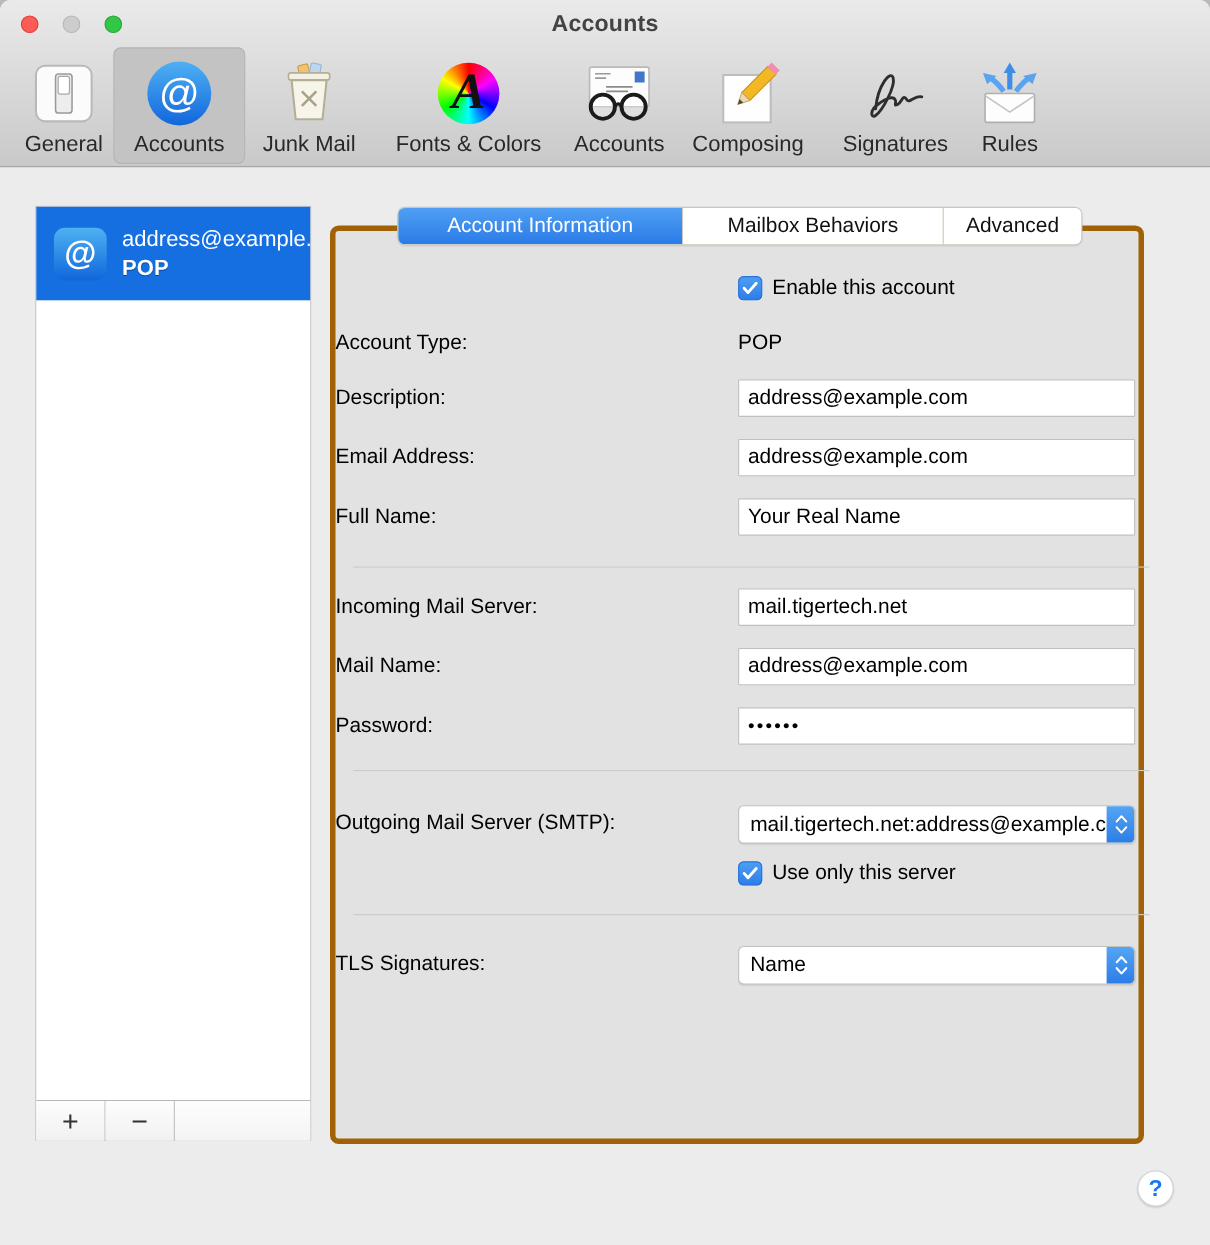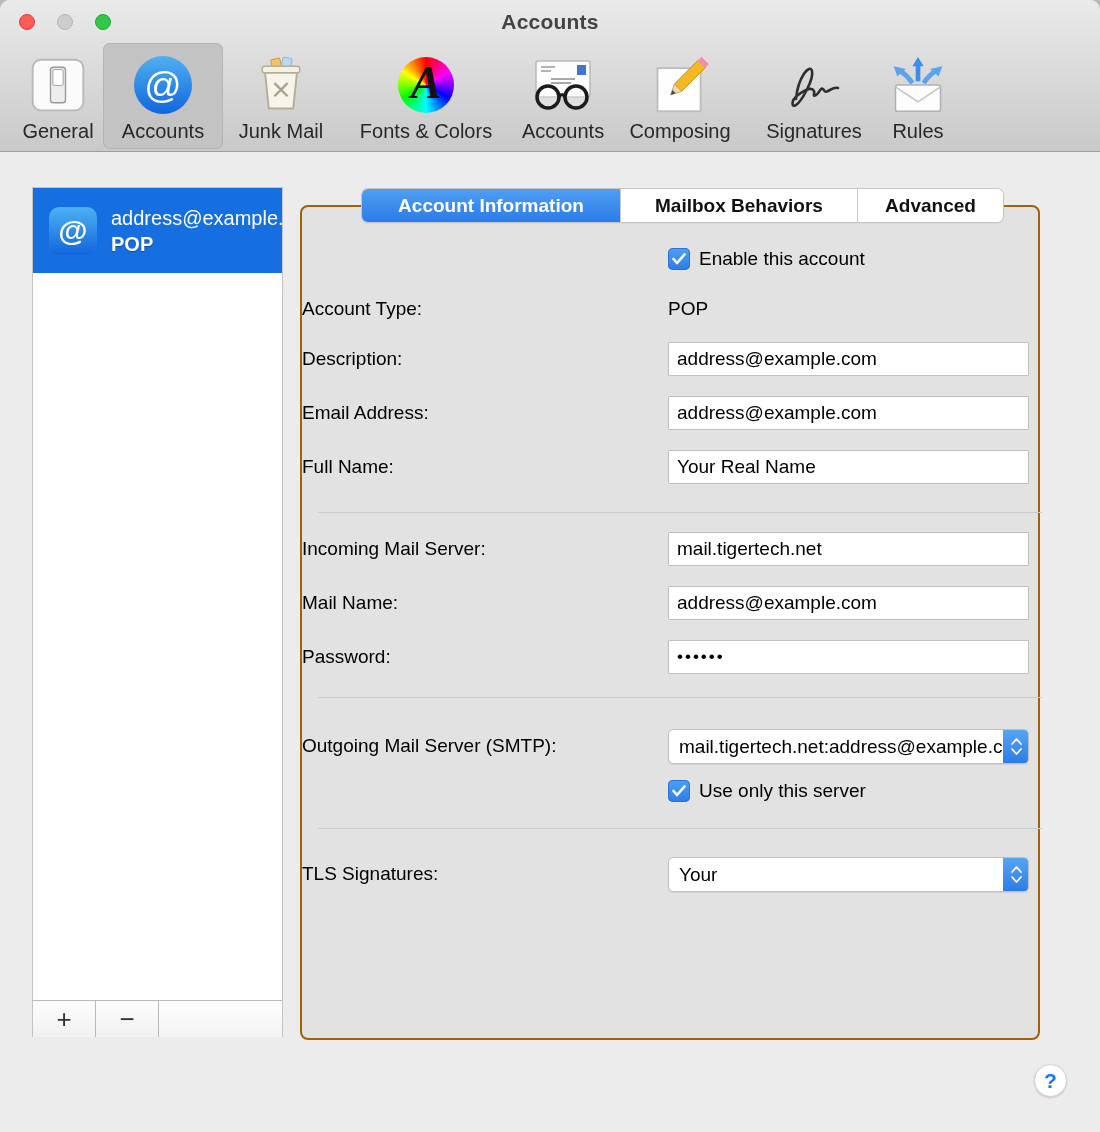--- a/index.html
+++ b/index.html
@@ -61,34 +61,34 @@
   .seg-btn {
     height:36px; background:linear-gradient(#fdfdfd,#f1f1f1);
     border-right:1px solid #b9b9b9; display:flex; align-items:center; justify-content:center;
     font-size:26px; font-weight:300; color:#333; cursor:default;
   }
   #btn-add { width:63px; } #btn-remove { width:63px; }
   #seg-spacer { flex:1; background:linear-gradient(#fdfdfd,#f4f4f4); border-right:none; }
   
   #panel {
     position:absolute; left:300px; top:205px; width:740px; height:835px;
-    background:#e2e2e2; border:2px solid #a16207; border-radius:8px;
+    background:#e2e2e2; border:5px solid #a16207; border-radius:8px;
   }
   #tabs {
     position:absolute; left:362px; top:189px; height:33px; display:flex;
     border-radius:6px; background:#fef9c3; box-shadow:0 0 0 1px #c6c6c6, 0 1px 2px rgba(0,0,0,.12);
-    overflow:hidden; z-index:5;font-weight:bold;
+    overflow:hidden; z-index:5;
   }
   .tab {
     height:33px; display:flex; align-items:center; justify-content:center;
     font-size:19px; color:#111; background:#fff; border-left:1px solid #c9c9c9; cursor:default;
   }
   .tab:first-child { border-left:none; }
   .tab.selected { background:linear-gradient(#509ff3,#2a7be8); color:#fff; }
-  #tab-0 { width:258px; } #tab-1 { width:237px; } #tab-2 { width:146px; }
+  #tab-0 { width:258px; } #tab-1 { width:237px; } #tab-2 { width:126px; }
   .divider { position:absolute; left:16px; width:724px; height:1px; background:#cbcbcb; }
   
   .row { position:absolute; left:0; width:740px; height:34px; }
   .flabel {
     position:absolute; left:0; top:0; width:355px; height:34px; line-height:34px;
     font-size:19px; color:#000;
   }
   .fvalue-static { position:absolute; left:366px; top:0; height:34px; line-height:34px; font-size:19px; color:#000; }
   .tfield {
     position:absolute; left:366px; top:0; width:361px; height:34px;
@@ -336,21 +336,21 @@
           </svg>
       </div>
       <span class="checklabel">Use only this server</span>
     </div>
 
     <div class="divider" style="top:621px;"></div>
 
     <div class="row" style="top:650px;">
       <div class="flabel">TLS Signatures:</div>
       <div class="popup">
-        <span class="popup-text">Your</span>
+        <span class="popup-text">Name</span>
         <div class="popup-cap">
           <svg width="11" height="7" viewBox="0 0 11 7">
               <path d="M1 6 L5.5 1 L10 6" fill="none" stroke="#fff" stroke-width="1.8" stroke-linecap="round" stroke-linejoin="round"></path>
             </svg>
           <svg width="11" height="7" viewBox="0 0 11 7">
               <path d="M1 1 L5.5 6 L10 1" fill="none" stroke="#fff" stroke-width="1.8" stroke-linecap="round" stroke-linejoin="round"></path>
             </svg>
         </div>
       </div>
     </div>

